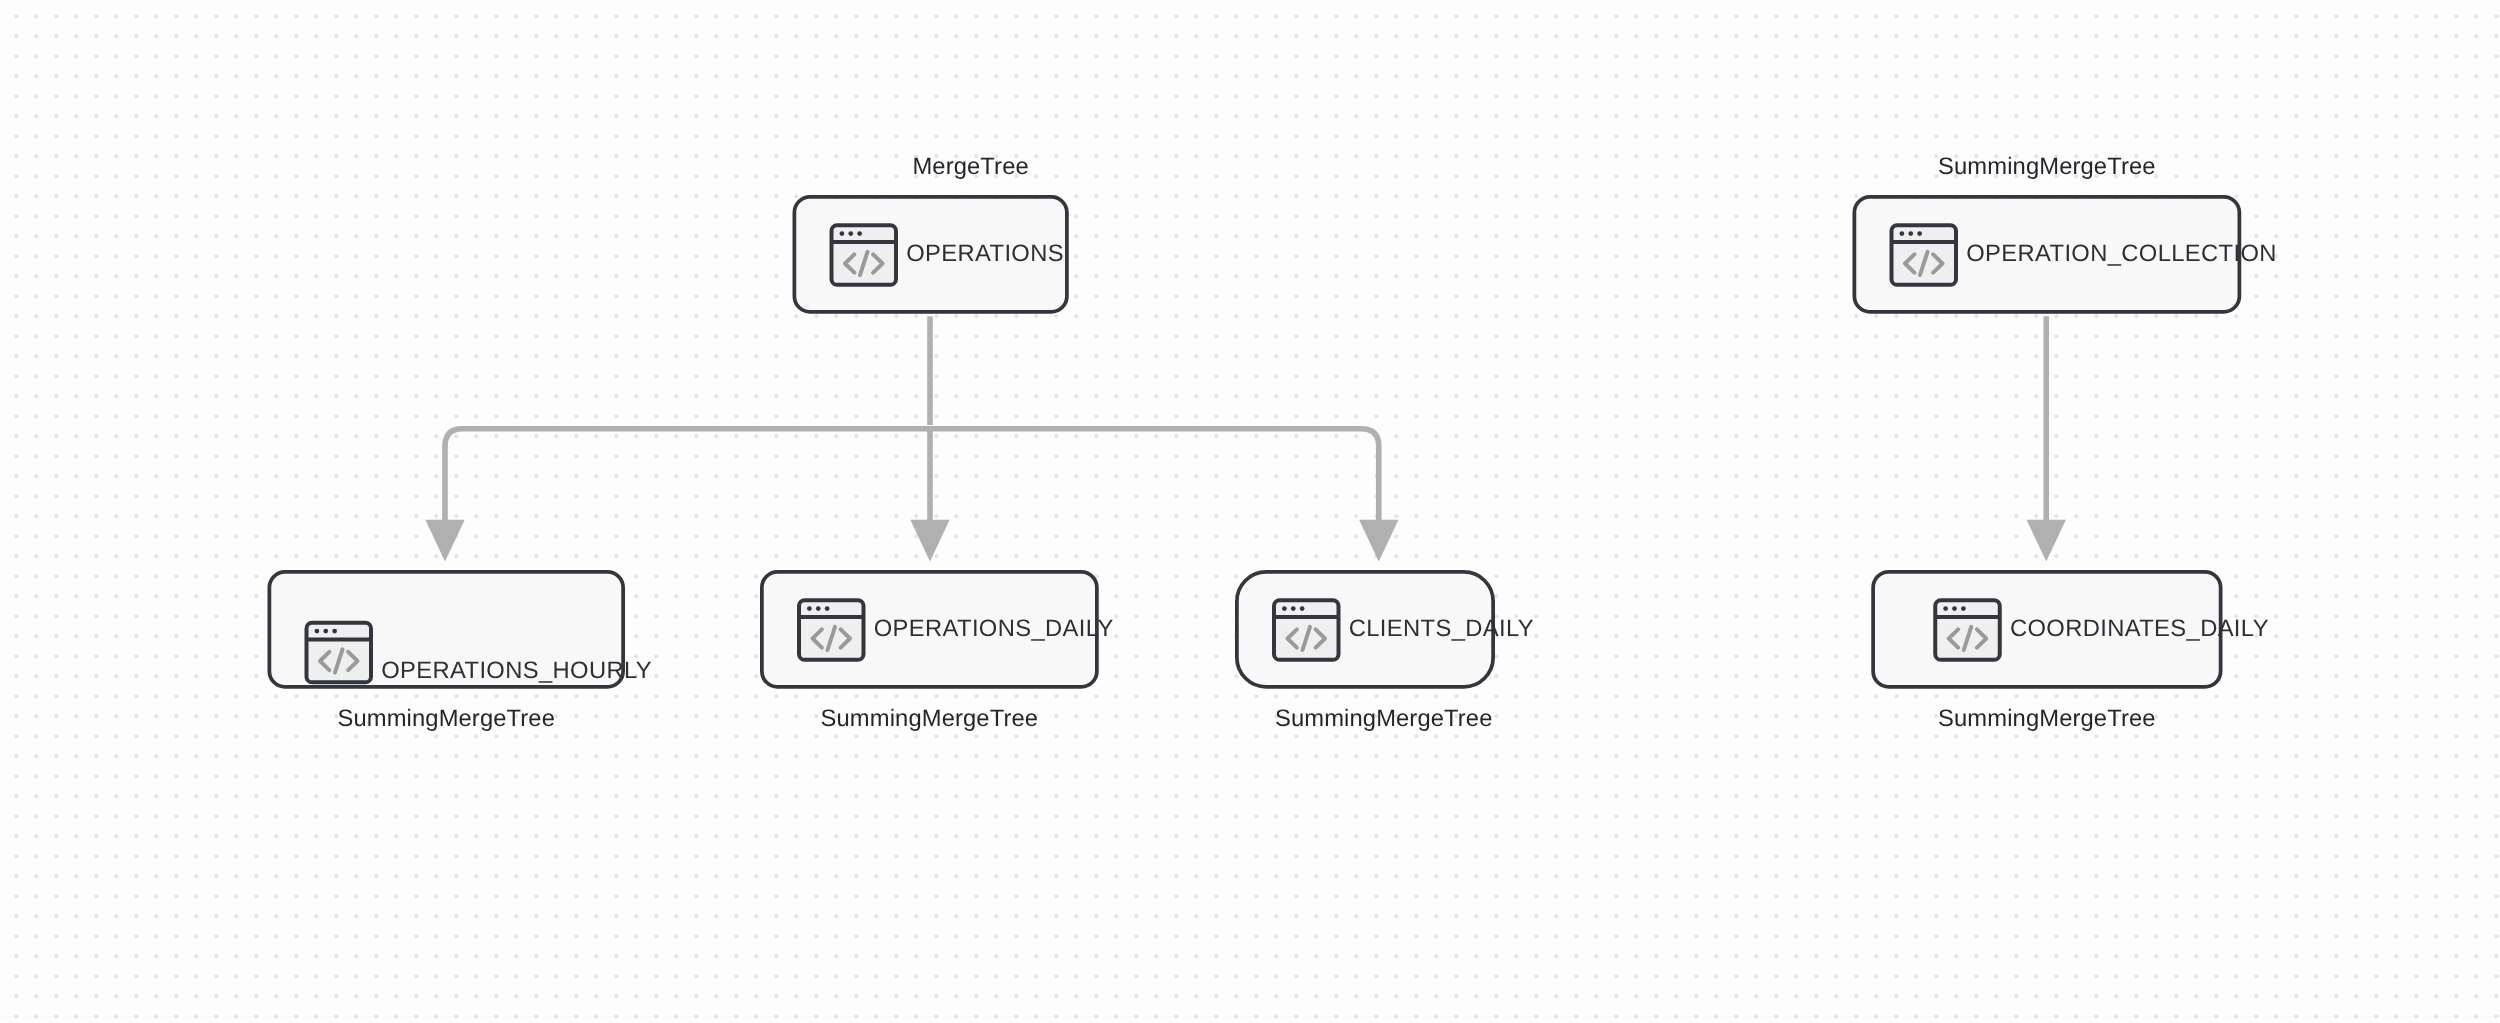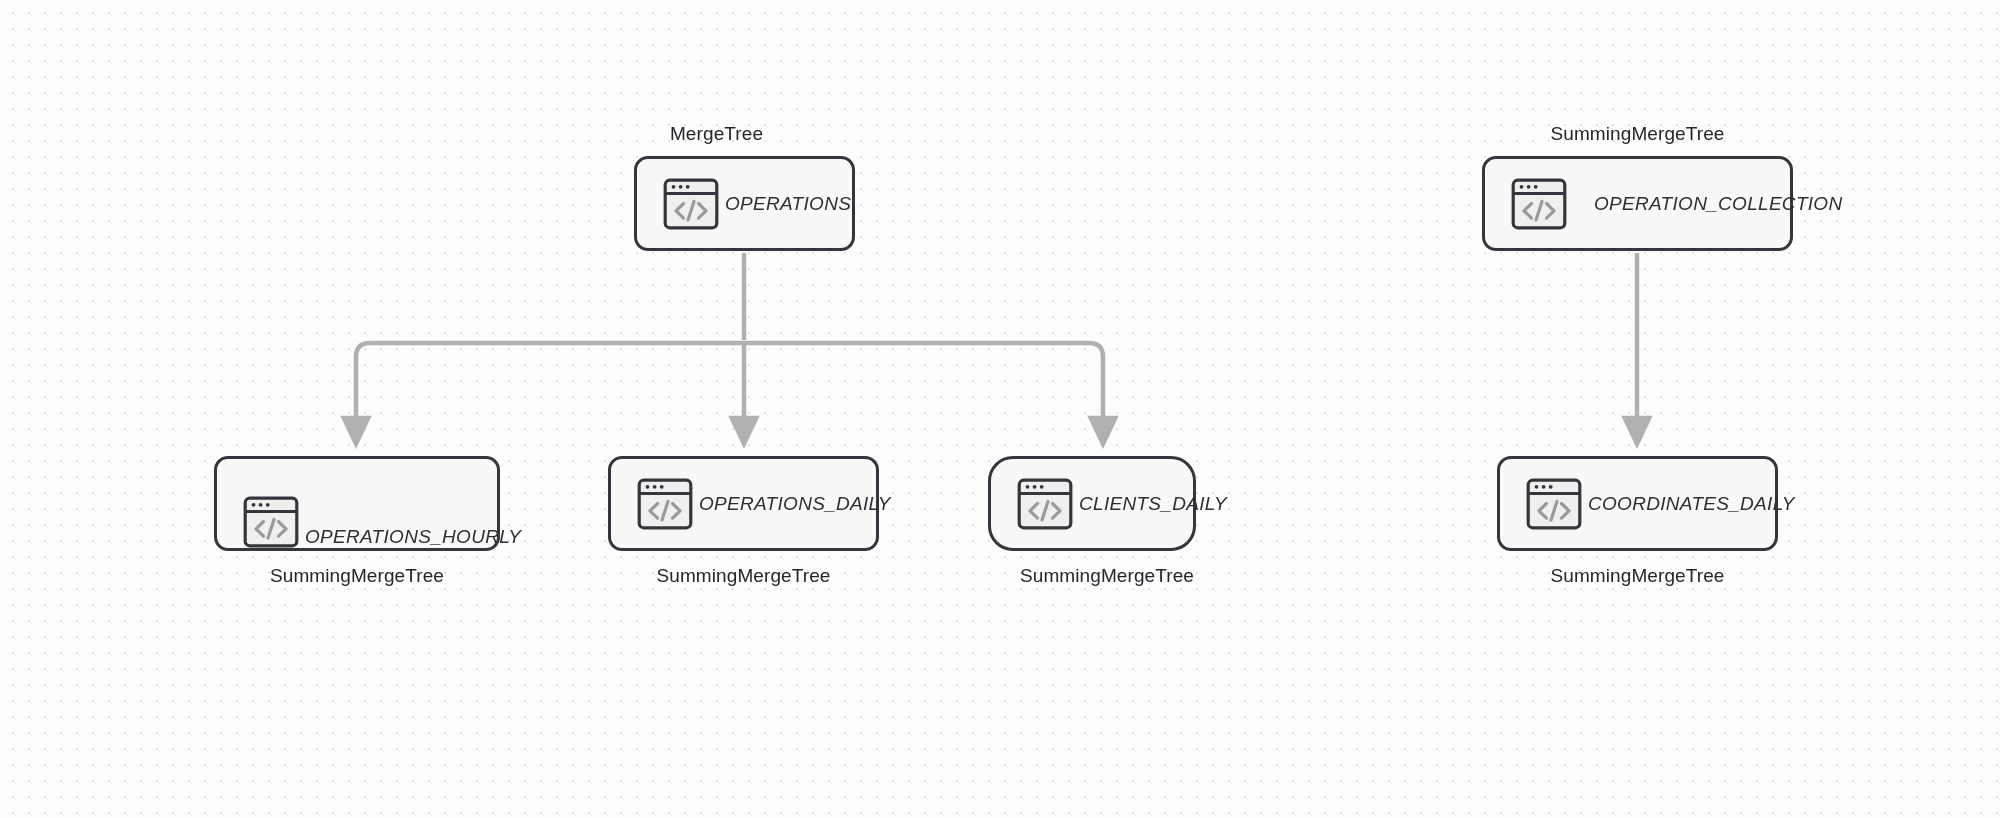--- a/index.html
+++ b/index.html
@@ -68,21 +68,20 @@
     margin-left: 26px;
     width: 56px;
     height: 52px;
   }
   .node-label {
     flex: 1 1 auto;
     text-align: center;
     padding-right: 18px;
     padding-left: 6px;
     font-size: 19px;
-    font-style: italic;
     color: #2c2f34;
     letter-spacing: 0.3px;
     white-space: nowrap;
   }
 
   
   .engine-label {
     position: absolute;
     font-size: 19px;
     color: #23262b;
@@ -122,22 +121,22 @@
             <line x1="2.2" y1="15.5" x2="53.8" y2="15.5" stroke="#33373d" stroke-width="3.2"></line>
             <circle cx="10.5" cy="8.8" r="1.9" fill="#33373d"></circle>
             <circle cx="17.6" cy="8.8" r="1.9" fill="#33373d"></circle>
             <circle cx="24.7" cy="8.8" r="1.9" fill="#33373d"></circle>
             <path d="M20.5,25.5 L13.0,32.8 L20.5,40.1" fill="none" stroke="#9a9a9a" stroke-width="3.2" stroke-linecap="round" stroke-linejoin="round"></path>
             <path d="M35.5,25.5 L43.0,32.8 L35.5,40.1" fill="none" stroke="#9a9a9a" stroke-width="3.2" stroke-linecap="round" stroke-linejoin="round"></path>
             <line x1="31.0" y1="23.5" x2="25.0" y2="42.0" stroke="#9a9a9a" stroke-width="3.2" stroke-linecap="round"></line>
           </svg></span>
         <span class="node-label">OPERATIONS</span>
       </div>
-      <div class="engine-label" style="left: 606px; width: 221px; top: 123px;">MergeTree</div>
-      <div class="node" style="left: 1482px; top: 156px; width: 311px; gap: 21px;">
+      <div class="engine-label" style="left: 666px; width: 221px; top: 123px;">MergeTree</div>
+      <div class="node" style="left: 1482px; top: 156px; width: 311px;">
         <span class="node-icon"><svg viewBox="0 0 56 52" width="56" height="52">
             <rect x="2.2" y="2.2" width="51.6" height="47.6" rx="4.5" ry="4.5" fill="#efefef" stroke="#33373d" stroke-width="3.2"></rect>
             <line x1="2.2" y1="15.5" x2="53.8" y2="15.5" stroke="#33373d" stroke-width="3.2"></line>
             <circle cx="10.5" cy="8.8" r="1.9" fill="#33373d"></circle>
             <circle cx="17.6" cy="8.8" r="1.9" fill="#33373d"></circle>
             <circle cx="24.7" cy="8.8" r="1.9" fill="#33373d"></circle>
             <path d="M20.5,25.5 L13.0,32.8 L20.5,40.1" fill="none" stroke="#9a9a9a" stroke-width="3.2" stroke-linecap="round" stroke-linejoin="round"></path>
             <path d="M35.5,25.5 L43.0,32.8 L35.5,40.1" fill="none" stroke="#9a9a9a" stroke-width="3.2" stroke-linecap="round" stroke-linejoin="round"></path>
             <line x1="31.0" y1="23.5" x2="25.0" y2="42.0" stroke="#9a9a9a" stroke-width="3.2" stroke-linecap="round"></line>
           </svg></span>
@@ -179,21 +178,21 @@
             <circle cx="10.5" cy="8.8" r="1.9" fill="#33373d"></circle>
             <circle cx="17.6" cy="8.8" r="1.9" fill="#33373d"></circle>
             <circle cx="24.7" cy="8.8" r="1.9" fill="#33373d"></circle>
             <path d="M20.5,25.5 L13.0,32.8 L20.5,40.1" fill="none" stroke="#9a9a9a" stroke-width="3.2" stroke-linecap="round" stroke-linejoin="round"></path>
             <path d="M35.5,25.5 L43.0,32.8 L35.5,40.1" fill="none" stroke="#9a9a9a" stroke-width="3.2" stroke-linecap="round" stroke-linejoin="round"></path>
             <line x1="31.0" y1="23.5" x2="25.0" y2="42.0" stroke="#9a9a9a" stroke-width="3.2" stroke-linecap="round"></line>
           </svg></span>
         <span class="node-label">CLIENTS_DAILY</span>
       </div>
       <div class="engine-label" style="left: 988px; width: 238px; top: 565px;">SummingMergeTree</div>
-      <div class="node" style="left: 1497px; top: 456px; width: 281px;">
+      <div class="node" style="left: 1497px; top: 456px; width: 281px; padding-left: 20px;">
         <span class="node-icon"><svg viewBox="0 0 56 52" width="56" height="52">
             <rect x="2.2" y="2.2" width="51.6" height="47.6" rx="4.5" ry="4.5" fill="#efefef" stroke="#33373d" stroke-width="3.2"></rect>
             <line x1="2.2" y1="15.5" x2="53.8" y2="15.5" stroke="#33373d" stroke-width="3.2"></line>
             <circle cx="10.5" cy="8.8" r="1.9" fill="#33373d"></circle>
             <circle cx="17.6" cy="8.8" r="1.9" fill="#33373d"></circle>
             <circle cx="24.7" cy="8.8" r="1.9" fill="#33373d"></circle>
             <path d="M20.5,25.5 L13.0,32.8 L20.5,40.1" fill="none" stroke="#9a9a9a" stroke-width="3.2" stroke-linecap="round" stroke-linejoin="round"></path>
             <path d="M35.5,25.5 L43.0,32.8 L35.5,40.1" fill="none" stroke="#9a9a9a" stroke-width="3.2" stroke-linecap="round" stroke-linejoin="round"></path>
             <line x1="31.0" y1="23.5" x2="25.0" y2="42.0" stroke="#9a9a9a" stroke-width="3.2" stroke-linecap="round"></line>
           </svg></span>

